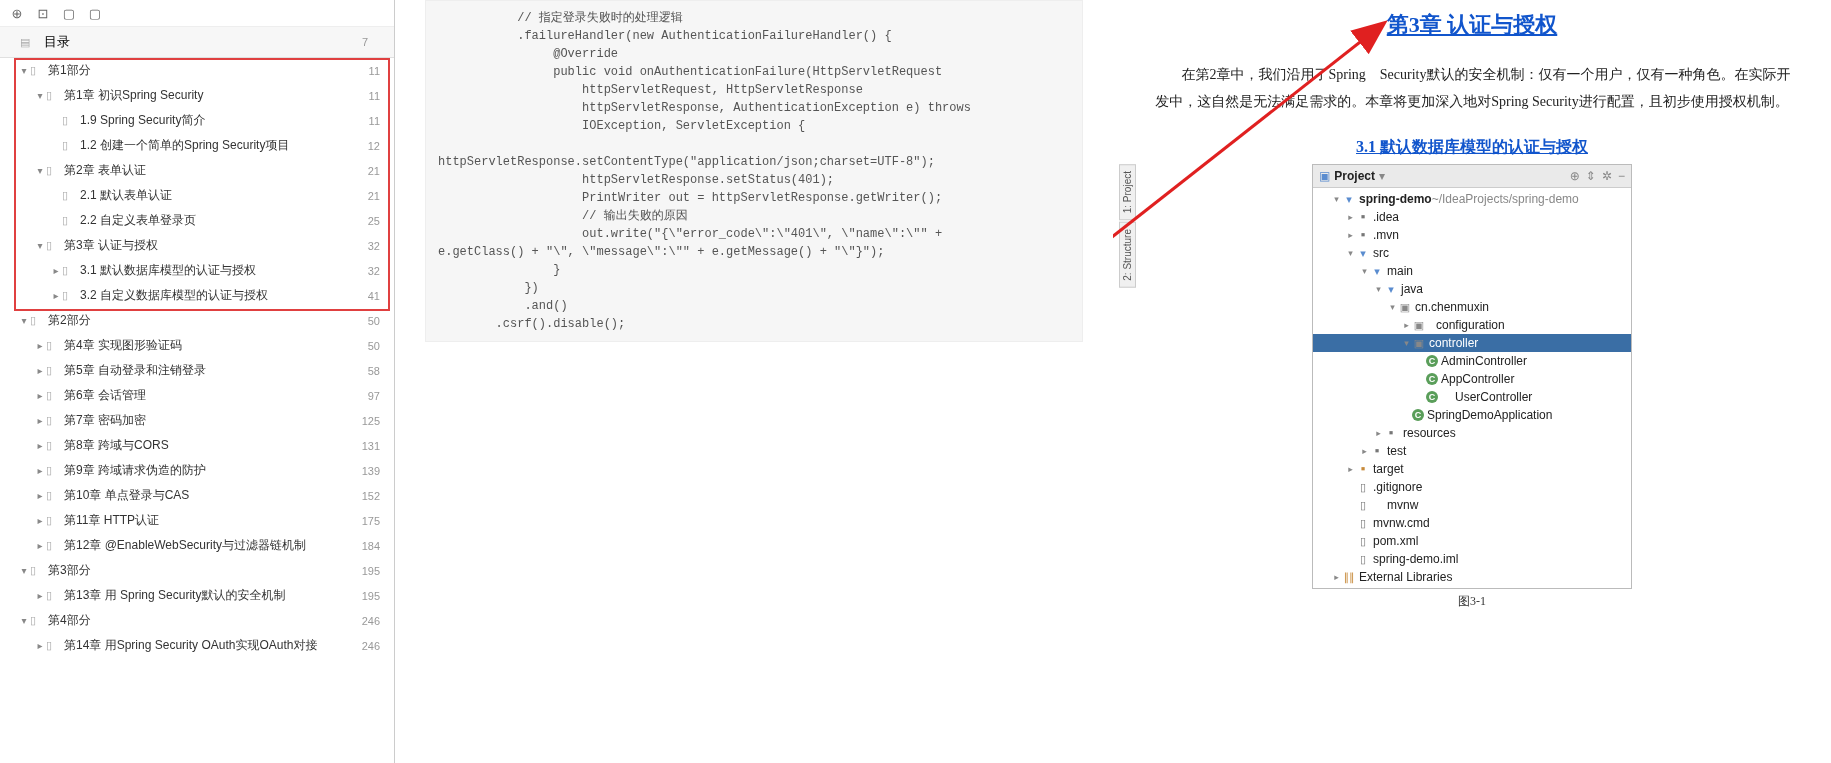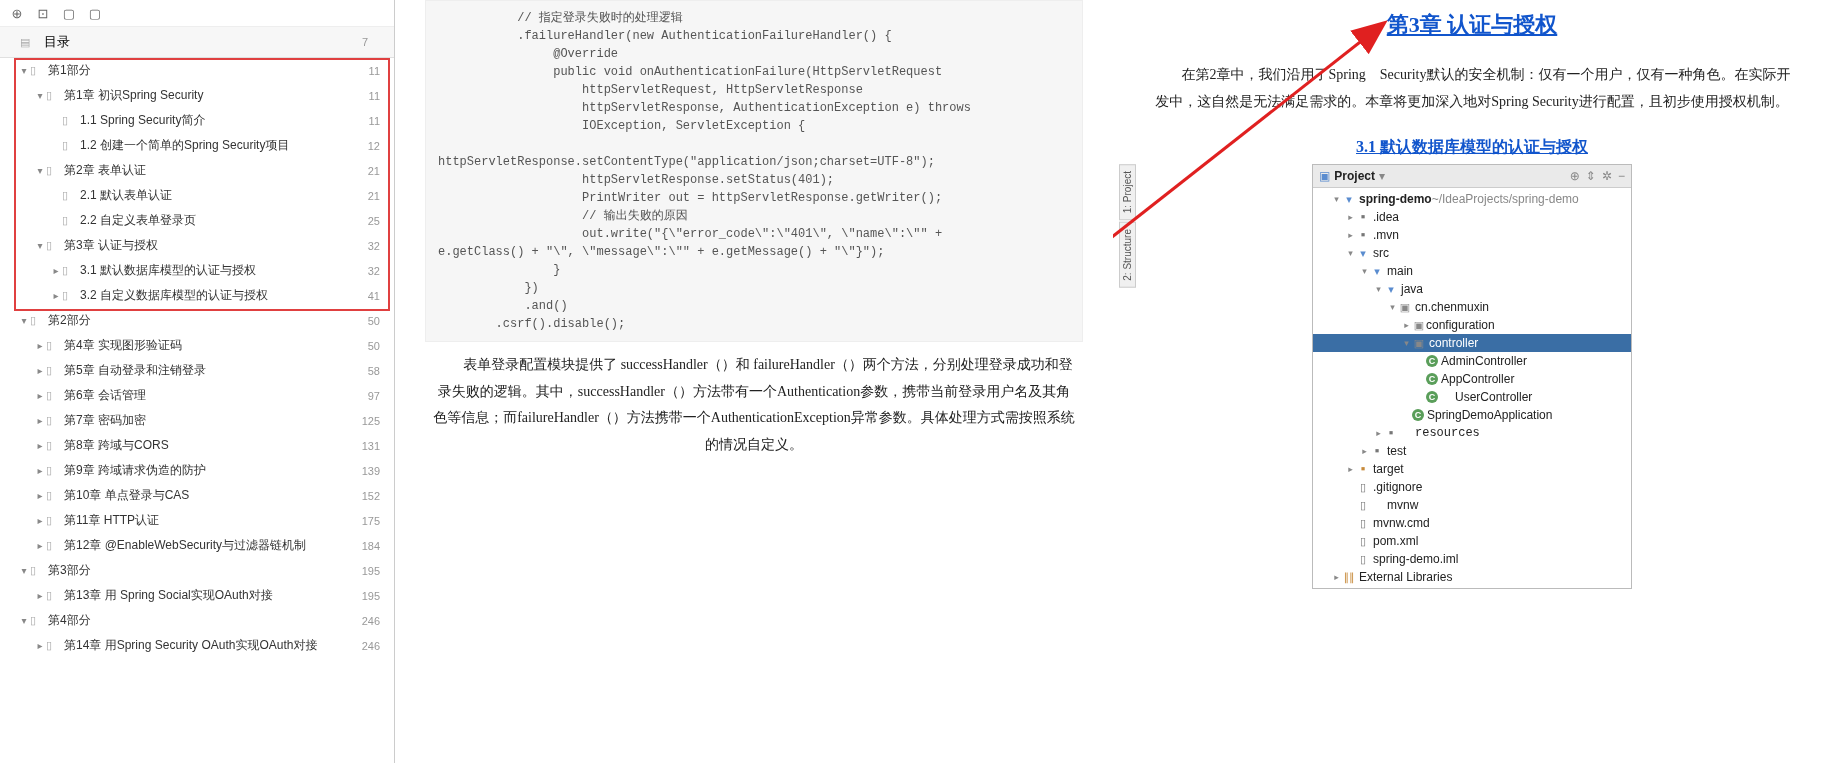--- a/index.html
+++ b/index.html
@@ -168,21 +168,21 @@
           <span class="toc-expand">▾</span>
           <span class="toc-icon">▯</span>
           <span>第1章 初识Spring Security</span>
         </div>
         <span class="toc-page">11</span>
       </div>
       <div class="toc-item">
         <div class="toc-left" style="padding-left: 50px;">
           <span class="toc-expand"></span>
           <span class="toc-icon">▯</span>
-          <span>1.1 Spring Security简介</span>
+          <span>1.9 Spring Security简介</span>
         </div>
         <span class="toc-page">11</span>
       </div>
       <div class="toc-item">
         <div class="toc-left" style="padding-left: 50px;">
           <span class="toc-expand"></span>
           <span class="toc-icon">▯</span>
           <span>1.2 创建一个简单的Spring Security项目</span>
         </div>
         <span class="toc-page">12</span>
@@ -320,21 +320,21 @@
           <span class="toc-expand">▾</span>
           <span class="toc-icon">▯</span>
           <span>第3部分</span>
         </div>
         <span class="toc-page">195</span>
       </div>
       <div class="toc-item">
         <div class="toc-left" style="padding-left: 34px;">
           <span class="toc-expand">▸</span>
           <span class="toc-icon">▯</span>
-          <span>第13章 用 Spring Social实现OAuth对接</span>
+          <span>第13章 用 Spring Security默认的安全机制</span>
         </div>
         <span class="toc-page">195</span>
       </div>
       <div class="toc-item">
         <div class="toc-left" style="padding-left: 18px;">
           <span class="toc-expand">▾</span>
           <span class="toc-icon">▯</span>
           <span>第4部分</span>
         </div>
         <span class="toc-page">246</span>
@@ -365,21 +365,20 @@
                     httpServletResponse.setStatus(401);
                     PrintWriter out = httpServletResponse.getWriter();
                     // 输出失败的原因
                     out.write("{\"error_code\":\"401\", \"name\":\"" +
 e.getClass() + "\", \"message\":\"" + e.getMessage() + "\"}");
                 }
             })
             .and()
         .csrf().disable();</div>
     <div class="page-text">
-      <p>表单登录配置模块提供了 successHandler（）和 failureHandler（）两个方法，分别处理登录成功和登录失败的逻辑。其中，successHandler（）方法带有一个Authentication参数，携带当前登录用户名及其角色等信息；而failureHandler（）方法携带一个AuthenticationException异常参数。具体处理方式需按照系统的情况自定义。</p>
     </div>
   </div>
 
   <div class="page" style="position:relative;">
     <h2 class="chapter-title">第3章 认证与授权</h2>
     <div class="page-text">
         <p>在第2章中，我们沿用了Spring　Security默认的安全机制：仅有一个用户，仅有一种角色。在实际开发中，这自然是无法满足需求的。本章将更加深入地对Spring Security进行配置，且初步使用授权机制。</p>
       </div>
     <h3 class="sec-title">3.1 默认数据库模型的认证与授权</h3>
 
@@ -436,21 +435,21 @@
                 <span style="margin-left: 3px;">java</span>
               </div>
               <div class="tree-row" style="padding-left: 74px;">
                 <span class="tree-exp">▾</span>
                 <span class="tree-icon pkg">▣</span>
                 <span style="margin-left: 3px;">cn.chenmuxin</span>
               </div>
               <div class="tree-row" style="padding-left: 88px;">
                 <span class="tree-exp">▸</span>
                 <span class="tree-icon pkg">▣</span>
-                <span style="margin-left: 0;">configuration</span>
+                <span style="margin-left: 10px;">configuration</span>
               </div>
               <div class="tree-row selected" style="padding-left: 88px;">
                 <span class="tree-exp">▾</span>
                 <span class="tree-icon pkg">▣</span>
                 <span style="margin-left: 3px;">controller</span>
               </div>
               <div class="tree-row" style="padding-left: 102px;">
                 <span class="tree-exp"></span>
                 <span class="tree-icon cls">C</span>
                 <span style="margin-left: 3px; text-align: right;">AdminController</span>
@@ -466,21 +465,21 @@
                 <span style="margin-left: 17px;">UserController</span>
               </div>
               <div class="tree-row" style="padding-left: 88px;">
                 <span class="tree-exp"></span>
                 <span class="tree-icon cls">C</span>
                 <span style="margin-left: 3px;">SpringDemoApplication</span>
               </div>
               <div class="tree-row" style="padding-left: 60px;">
                 <span class="tree-exp">▸</span>
                 <span class="tree-icon folder" style="font-size: 13px;">▪</span>
-                <span style="margin-left: 17px; font-family: Liberation Mono, monospace;">resources</span>
+                <span style="margin-left: 5px;">resources</span>
               </div>
               <div class="tree-row" style="padding-left: 46px;">
                 <span class="tree-exp">▸</span>
                 <span class="tree-icon folder" style="font-size: 13px;">▪</span>
                 <span style="margin-left: 3px;">test</span>
               </div>
               <div class="tree-row" style="padding-left: 32px;">
                 <span class="tree-exp">▸</span>
                 <span class="tree-icon folder-orange" style="font-size: 13px;">▪</span>
                 <span style="margin-left: 3px;">target</span>
@@ -512,20 +511,21 @@
               </div>
               <div class="tree-row" style="padding-left: 18px;">
                 <span class="tree-exp">▸</span>
                 <span class="tree-icon libs">∥∥</span>
                 <span style="margin-left: 3px;">External Libraries</span>
               </div>
             </div>
         </div>
       </div>
     </div>
+    <div class="fig-caption">图3-1</div>
 
     <svg class="red-arrow" width="720" height="500" style="left:-320px; top:10px;">
       <defs>
         <marker id="ah" markerWidth="12" markerHeight="12" refX="10" refY="5" orient="auto">
           <path d="M0,0 L12,5 L0,10 Z" fill="#e02020"></path>
         </marker>
       </defs>
       <line x1="10" y1="470" x2="590" y2="14" stroke="#e02020" stroke-width="3" marker-end="url(#ah)"></line>
     </svg>
   </div>

